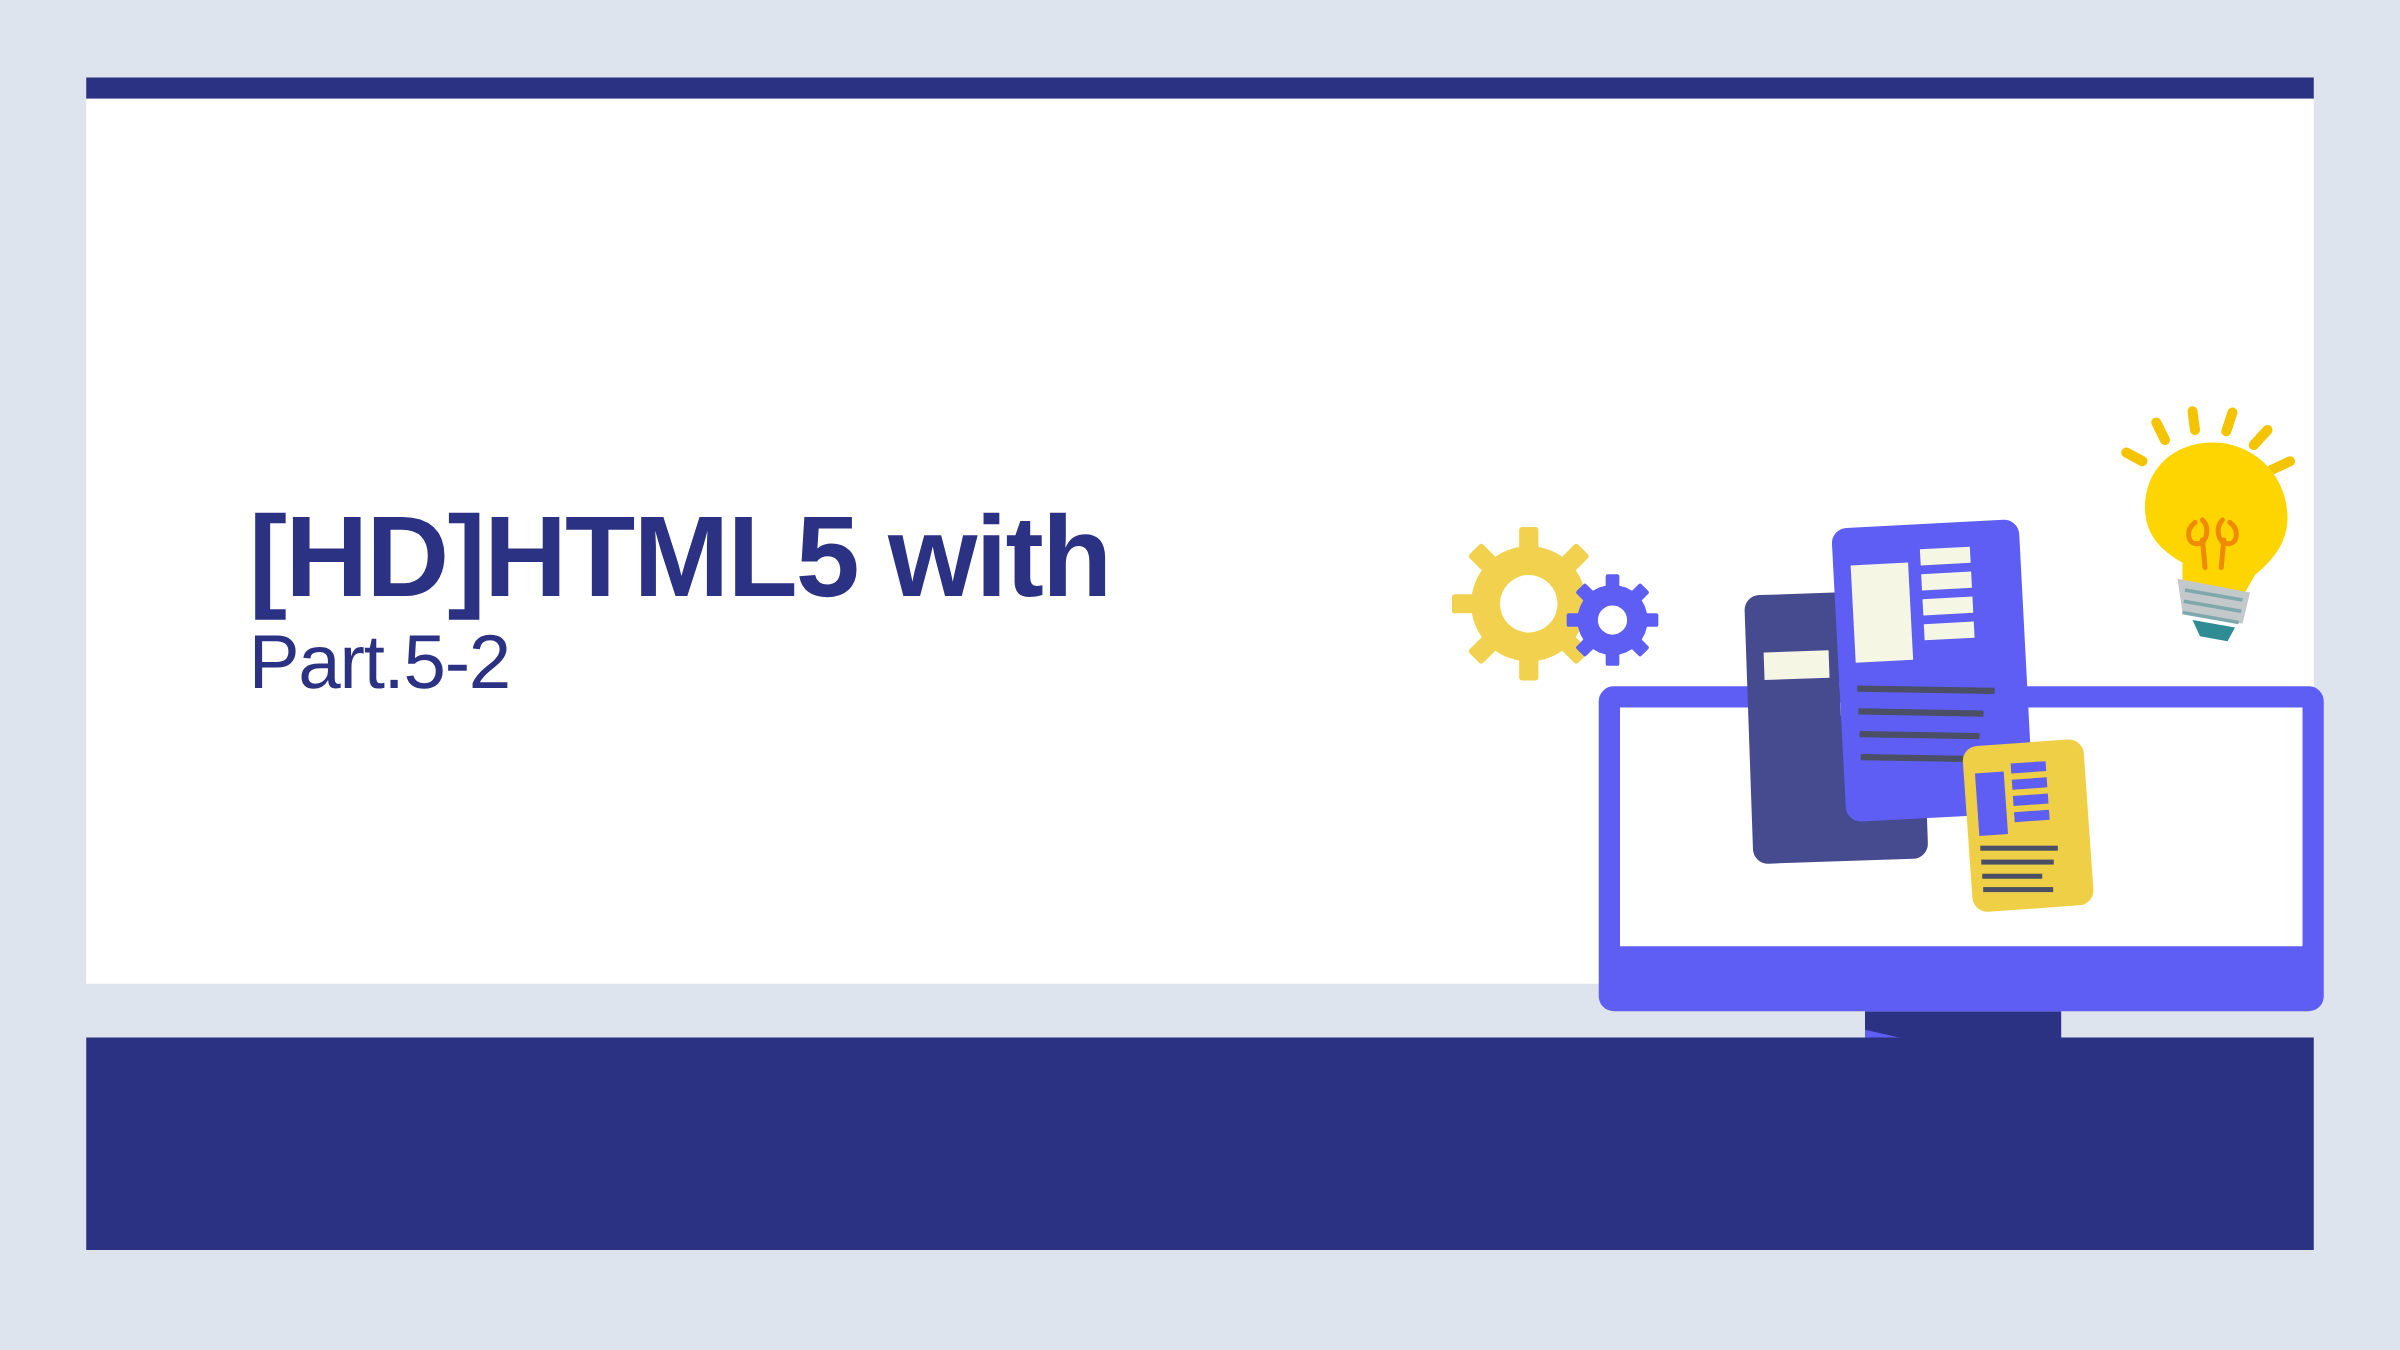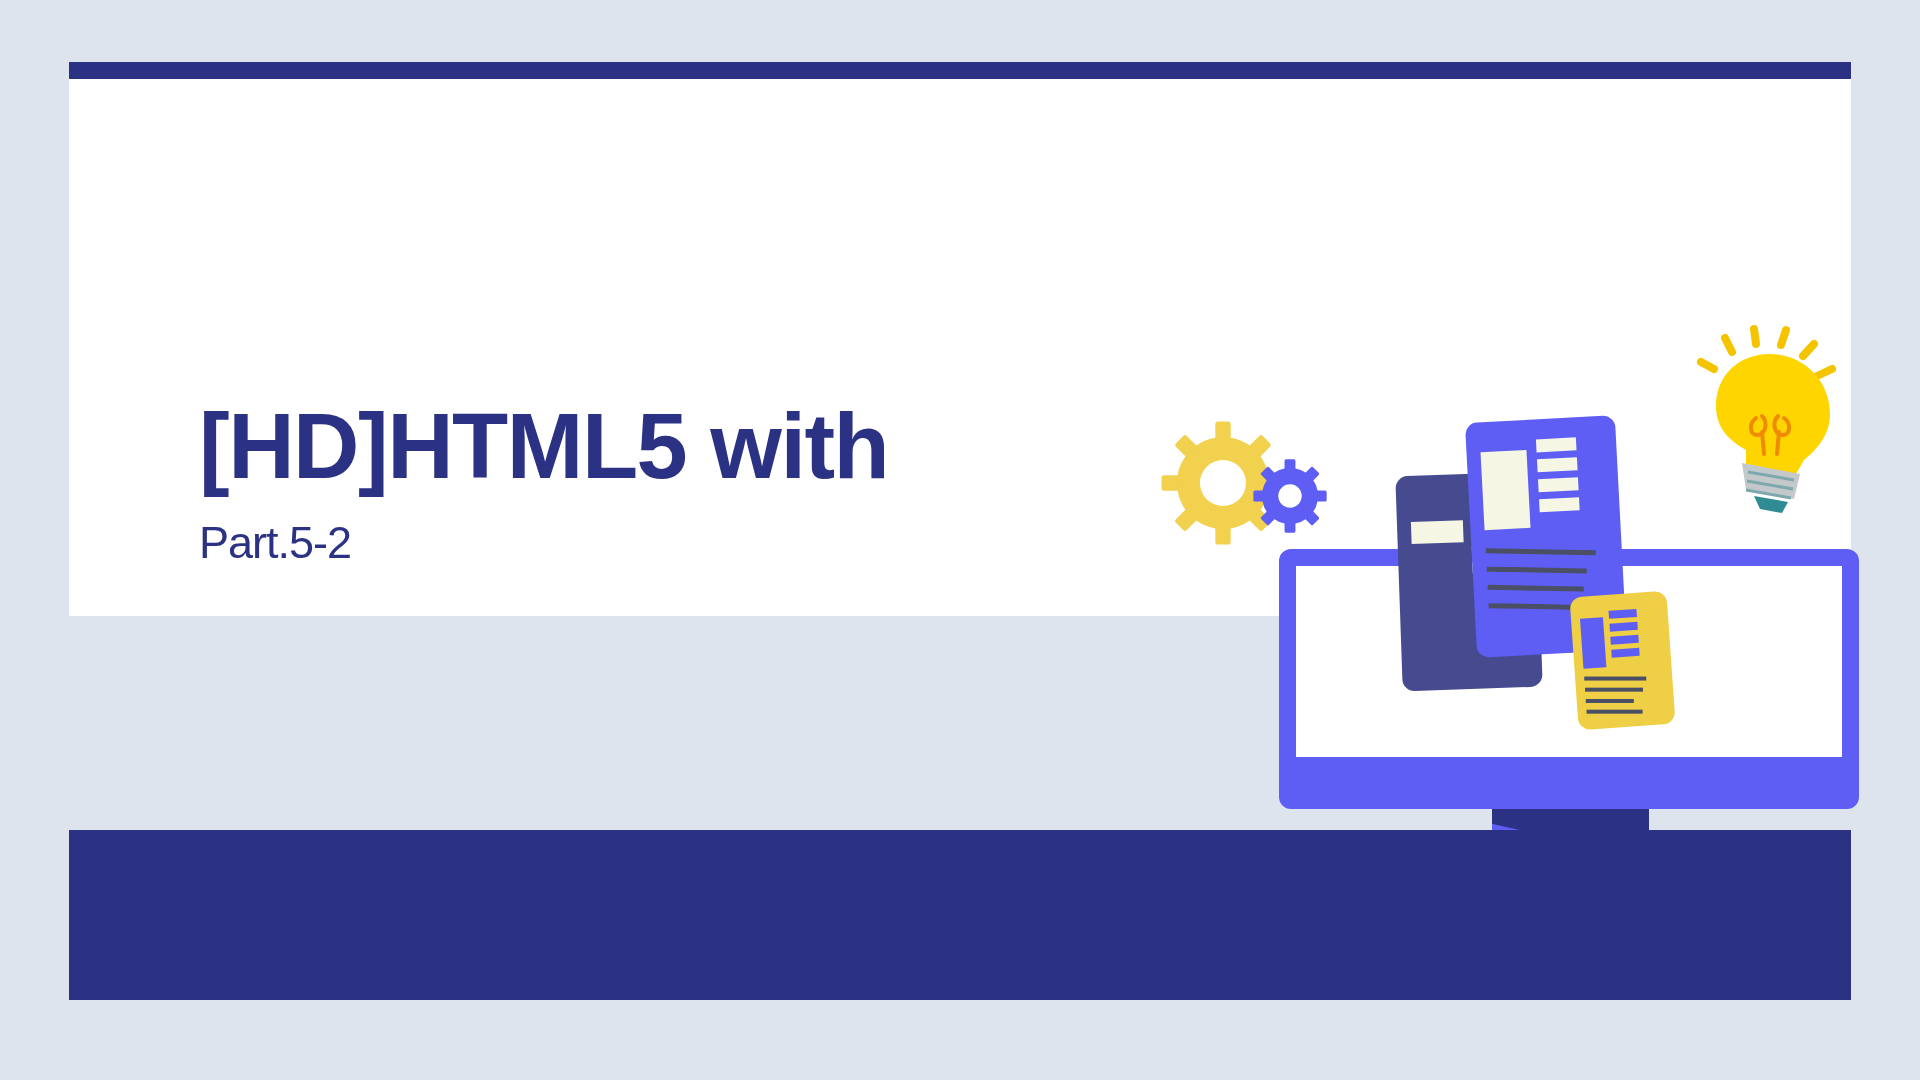--- a/index.html
+++ b/index.html
@@ -13,21 +13,21 @@
   #slide-root {
     position:relative;
     width:1920px; height:1080px;
     background:#dee4ed;
   }
 
   
   .slide-canvas {
     position:absolute;
     left:69px; top:79px;
-    width:1782px; height:537px;
+    width:1782px; height:708px;
     background:#ffffff;
   }
   .top-rule {
     position:absolute;
     left:69px; top:62px;
     width:1782px; height:17px;
     background:#2b3183;
   }
   .bottom-band {
     position:absolute;
@@ -46,23 +46,22 @@
     color:#2b3183;
     font-weight:700;
     font-size:92px;
     line-height:1.08;
     letter-spacing:-1.5px;
     white-space:nowrap;
   }
   .subtitle-line {
     color:#2b3183;
     font-weight:400;
-    font-size:45px;
+    font-size:61px;
     line-height:1.1;
-    margin-top:22px;
     letter-spacing:-1px;
     white-space:nowrap;
   }
 
   
   .illustration {
     position:absolute;
     left:1080px; top:240px;
     width:740px; height:580px;
   }

